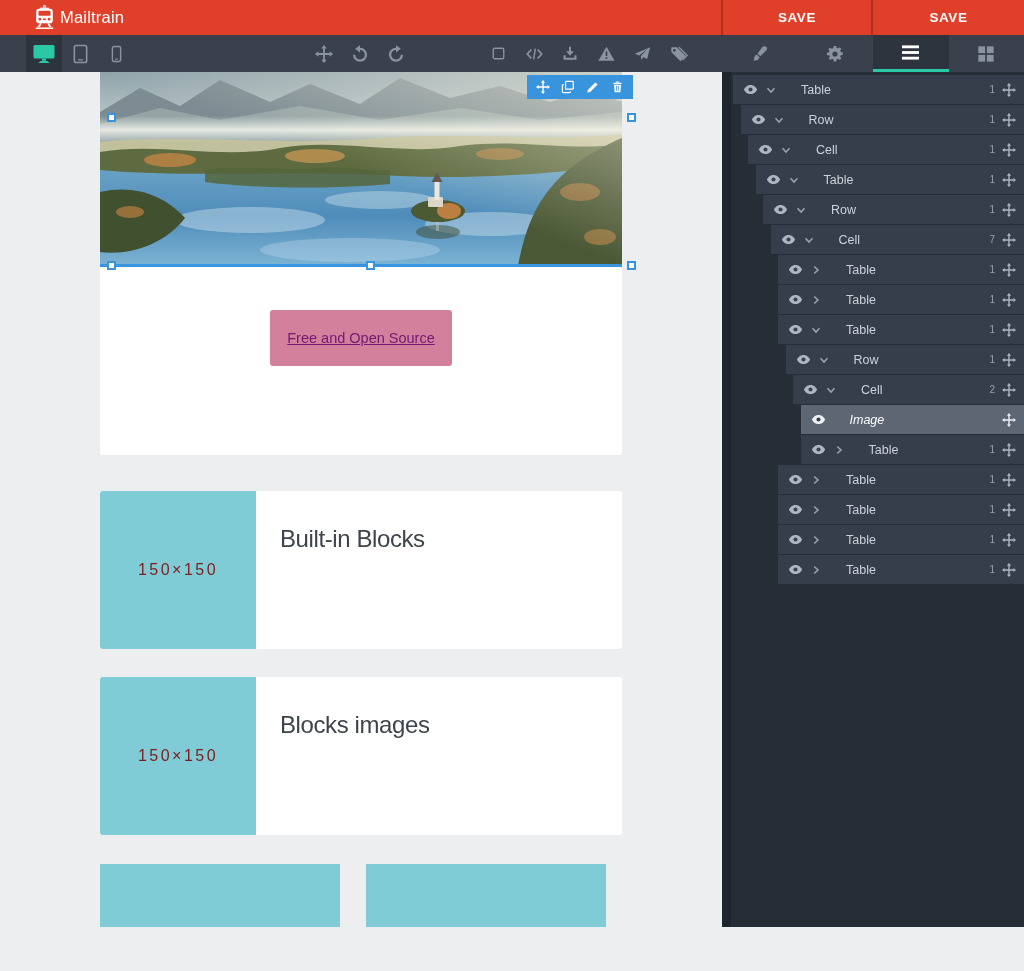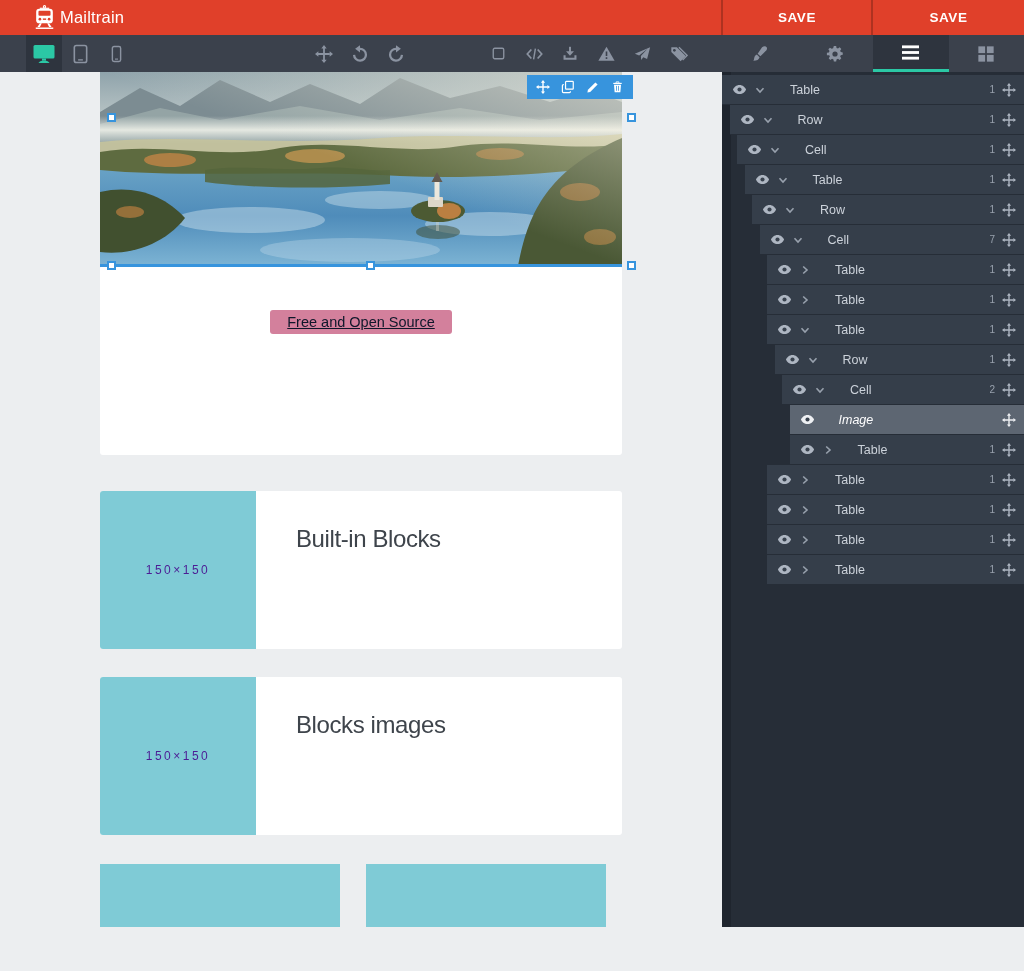--- a/index.html
+++ b/index.html
@@ -45,41 +45,41 @@
   .sel-toolbar { position:absolute; top:3px; right:-11px; height:24px; background:#3794dd;
                  display:flex; align-items:center; padding:0 3px; z-index:12; }
   .sel-toolbar .sbtn { width:25px; height:24px; display:flex; align-items:center; justify-content:center; cursor:pointer; }
   .handle { position:absolute; width:9px; height:9px; background:#fff;
             border:2px solid #3794dd; z-index:11; }
 
   .hero-card { width:522px; height:189px; background:#fff; border-radius:3px; padding:20px 22px; }
   .hero-card h1 { font-size:25px; font-weight:400; color:#3e444b; letter-spacing:-0.8px; white-space:nowrap; margin:12px 0 16px; cursor:pointer; }
   .hero-card p { font-size:14px; color:#585e65; line-height:1.95; max-width:490px; cursor:pointer; }
   .btn-row { text-align:center; margin-top:24px; }
-  .pink-btn { display:inline-block; background:#d3809c; color:#0f172a; font-size:14.5px;
-              padding:4px 17px; border-radius:3px; text-decoration:underline; cursor:pointer; }
+  .pink-btn { display:inline-block; background:#d3809c; color:#701a75; font-size:14.5px;
+              padding:20px 17px; border-radius:3px; text-decoration:underline; cursor:pointer; }
 
   .feature { width:522px; height:158px; background:#fff; border-radius:3px;
              display:flex; overflow:hidden; }
   .feature.first { margin-top:36px; }
   .feature + .feature { margin-top:28px; }
   .ph150 { width:156px; flex:none; background:#7fcbd6; display:flex; align-items:center; justify-content:center;
-           color:#4c1d95; font-size:12px; letter-spacing:2.5px; cursor:pointer; }
-  .feature-text { padding:14px 40px; }
+           color:#7f1d1d; font-size:16px; letter-spacing:2.5px; cursor:pointer; }
+  .feature-text { padding:14px 24px; }
   .feature-text h2 { font-size:24px; font-weight:400; color:#3e444b; letter-spacing:-0.4px; margin:20px 0 14px; cursor:pointer; }
   .feature-text p { font-size:14px; color:#585e65; line-height:1.65; cursor:pointer; }
 
   .img-pair { display:flex; gap:26px; margin-top:29px; }
   .ph250 { width:240px; height:150px; background:#7fcbd6; display:flex; align-items:center; justify-content:center;
            color:#fff; font-size:20px; letter-spacing:3px; cursor:pointer; }
 
   
   .layers-panel { position:absolute; top:72px; right:0; width:302px; bottom:0; background:#262d37; }
   .layers-gutter { position:absolute; left:0; top:0; bottom:0; width:9px; background:#1f252e; }
-  .layers-tree { position:absolute; left:0; right:0; top:3px; }
+  .layers-tree { position:absolute; left:11px; right:0; top:3px; }
   .layer-row { height:30px; display:flex; align-items:center; background:#353e4a;
                border-bottom:1px solid #262d37; color:#ccd2da; font-size:12.5px; cursor:pointer; }
   .layer-row.selected { background:#5d6672; color:#fdfdfe; }
   .layer-row .eye { width:15px; height:15px; margin-left:10px; color:#aeb6c2; flex:none; cursor:pointer; }
   .layer-row.selected .eye { color:#eef0f3; }
   .layer-row .chev { width:12px; height:12px; margin-left:7px; color:#98a1ad; flex:none; cursor:pointer; }
   .layer-row .l-title { margin-left:24px; white-space:nowrap; }
   .layer-row .sp { flex:1; }
   .layer-row .count { font-size:10px; color:#98a1ad; margin-right:7px; }
   .layer-row .mv { width:14px; height:14px; color:#aeb6c2; margin-right:8px; flex:none; cursor:grab; }

